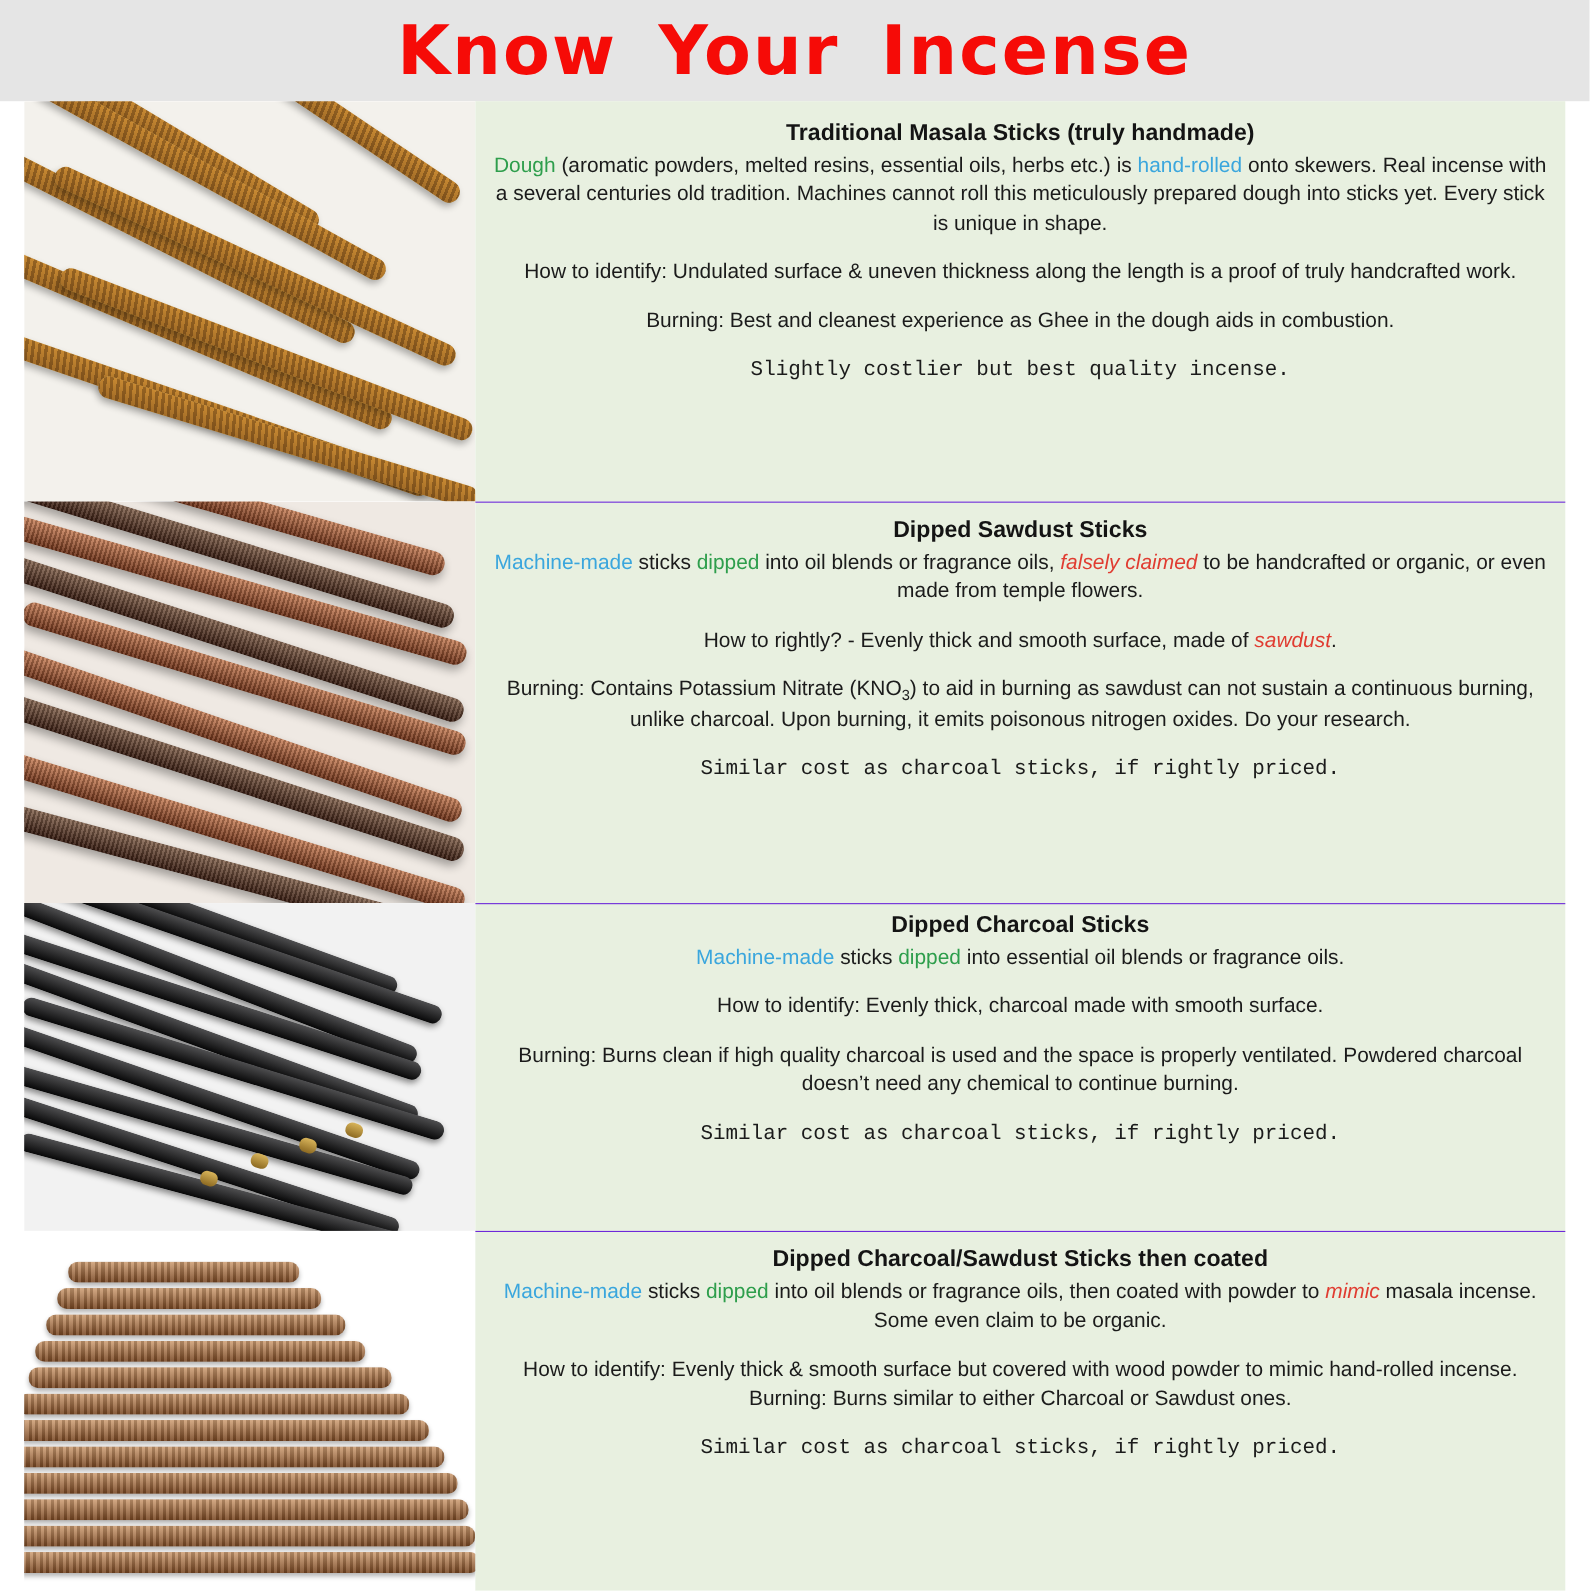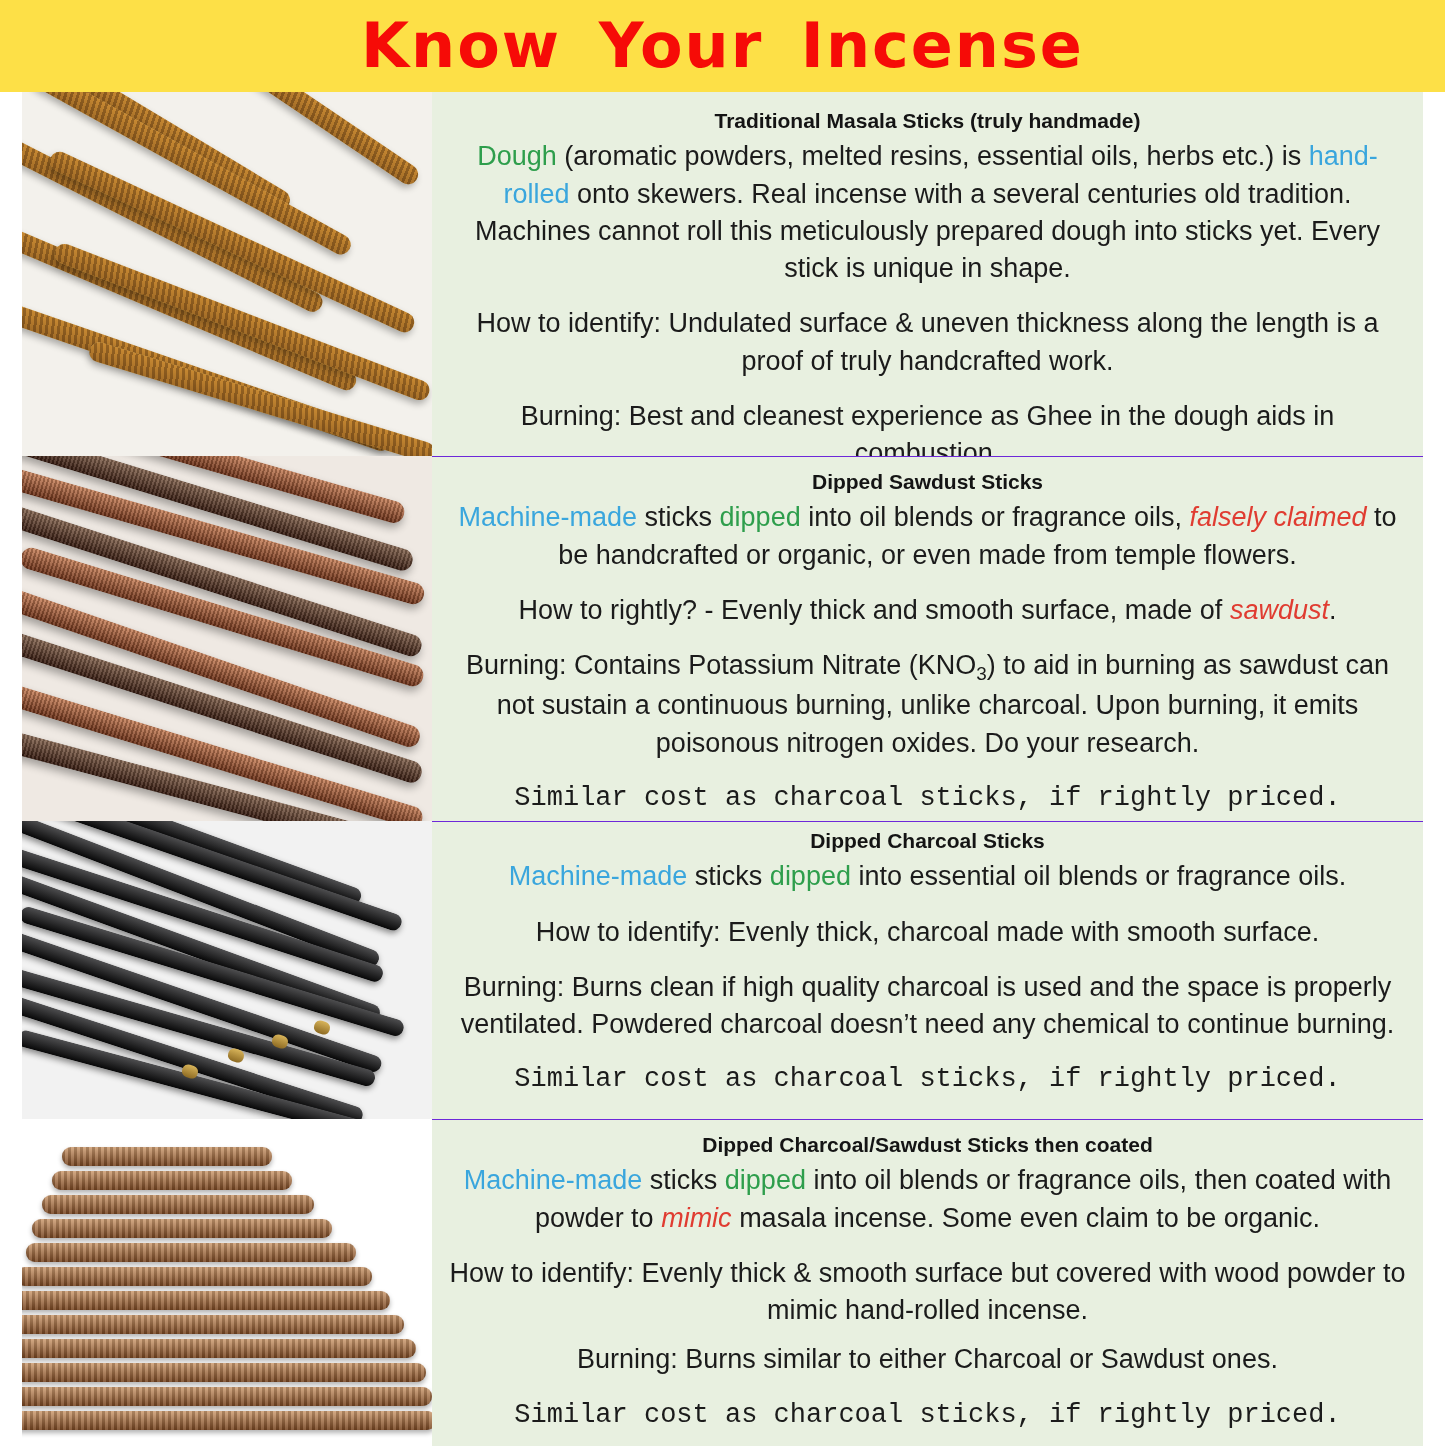--- a/index.html
+++ b/index.html
@@ -20,21 +20,21 @@
     height: 1448px;
     background: #ffffff;
     box-sizing: border-box;
   }
   
   .title-bar {
     height: 92px;
     display: flex;
     align-items: center;
     justify-content: center;
-    background: #fde047;
+    background: #e5e5e5;
   }
   .title-bar h1 {
     margin: 0;
     font-family: "DejaVu Sans", sans-serif;
     font-size: 62px;
     font-weight: bold;
     letter-spacing: 2px;
     color: #f60b07;
     line-height: 1;
     word-spacing: 14px;
@@ -68,21 +68,21 @@
     text-align: center;
   }
   .sec-title {
     font-size: 21px;
     font-weight: bold;
     color: #141414;
     margin: 2px 0 4px 0;
     line-height: 1.25;
   }
   .para {
-    font-size: 27px;
+    font-size: 19px;
     line-height: 1.38;
     margin: 0 0 18px 0;
     color: #1b1b1b;
   }
   .para:last-child { margin-bottom: 2px; font-family: Liberation Mono, monospace; }
   .green { color: #2e9e4c; }
   .blue  { color: #3aa6dd; }
   .red   { color: #e03c31; font-style: italic; }
   sub { font-size: 0.7em; }
 
@@ -277,20 +277,20 @@
           <div class="stick" style="left:-36px; top:244px; width:440px;"></div>
           <div class="stick" style="left:-42px; top:268px; width:452px;"></div>
           <div class="stick" style="left:-46px; top:292px; width:460px;"></div>
         </div>
       </div>
       <div class="text-cell">
         <div class="sec-title">Dipped Charcoal/Sawdust Sticks then coated</div>
         <p class="para">
           <span class="blue">Machine-made</span><span> sticks </span><span class="green">dipped</span><span> into oil blends or fragrance oils, then coated with powder to </span><span class="red">mimic</span><span> masala incense. Some even claim to be organic.</span>
         </p>
-        <p class="para" style="margin-bottom:12px">How to identify: Evenly thick &amp; smooth surface but covered with wood powder to mimic hand-rolled incense.</p>
+        <p class="para" style="margin-bottom:0">How to identify: Evenly thick &amp; smooth surface but covered with wood powder to mimic hand-rolled incense.</p>
         <p class="para">Burning: Burns similar to either Charcoal or Sawdust ones.</p>
         <p class="para">Similar cost as charcoal sticks, if rightly priced.</p>
       </div>
     </div>
 
   </div>
 </div>
 
 </body></html>

